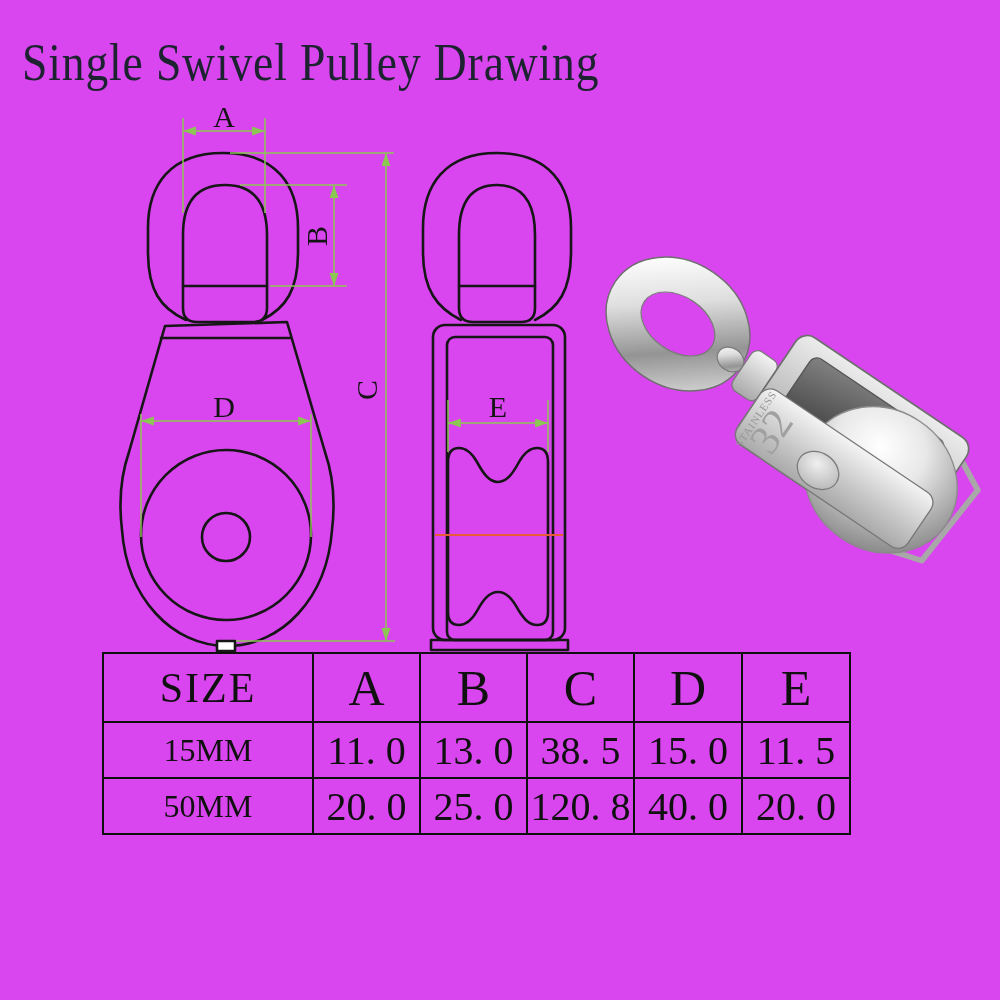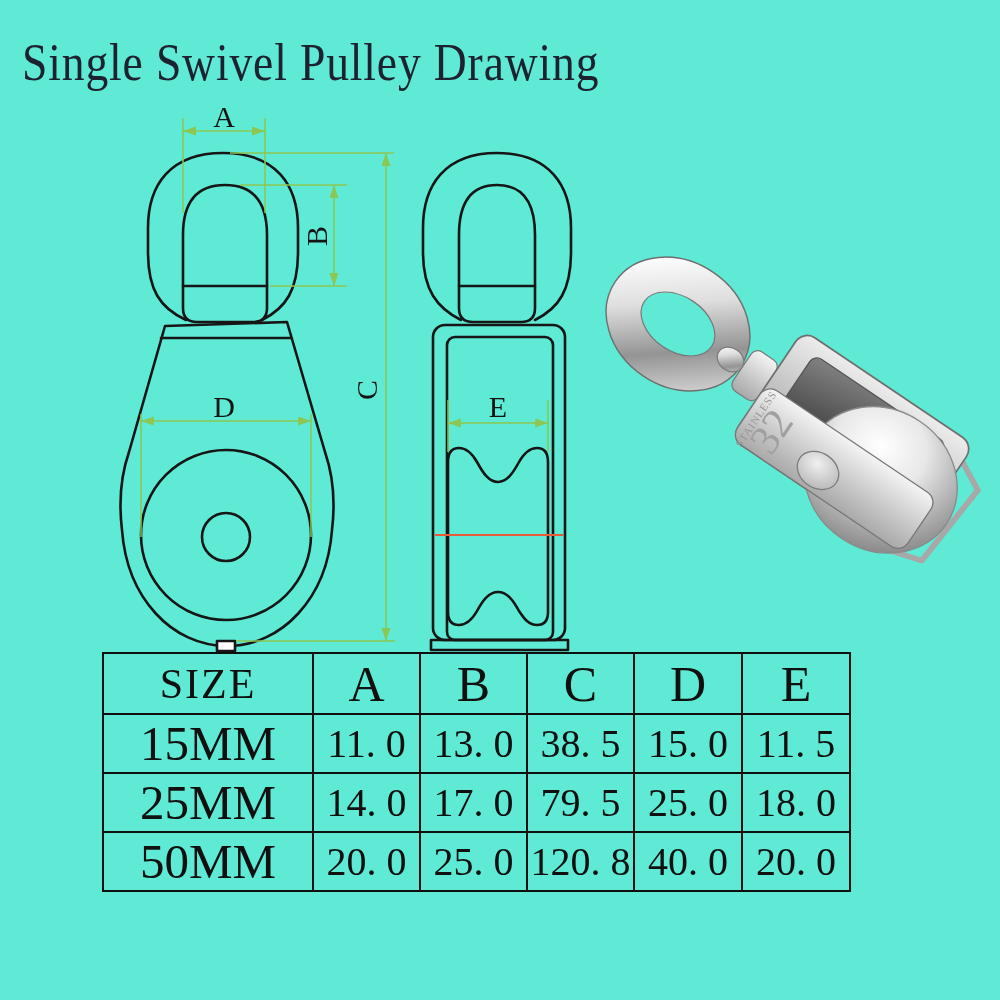--- a/index.html
+++ b/index.html
@@ -1,30 +1,30 @@
 <!DOCTYPE html>
 <html><head>
 <meta charset="utf-8">
 <style>
   html,body{margin:0;padding:0;background:#ffffff;}
-  .page{position:relative;width:1000px;height:1000px;background:#5eead4;overflow:hidden;
+  .page{position:relative;width:1000px;height:1000px;background:#d946ef;overflow:hidden;
         font-family:"Liberation Serif","DejaVu Serif",serif;}
   .page-title{position:absolute;left:22px;top:32px;font-size:53px;font-weight:500;
         color:#1d2230;white-space:nowrap;transform:scaleX(.86);transform-origin:left top;
         letter-spacing:1px;}
   .drawing-svg{position:absolute;left:0;top:0;}
   .spec-table{position:absolute;left:102px;top:652px;border-collapse:collapse;
         table-layout:fixed;color:#101010;}
   .spec-table th,.spec-table td{border:2.6px solid #0f0f0f;text-align:center;
         vertical-align:middle;padding:0;font-weight:normal;}
   .spec-table tr{height:56px;}
-  .spec-table tr.header-row{height:61px;}
+  .spec-table tr.header-row{height:69px;}
   .th-letter{font-size:50px;}
   .th-size{font-size:42px;letter-spacing:2px;}
-  .td-size{font-size:49px;}
+  .td-size{font-size:32px;}
   .td-num{font-size:40px;}
   svg text{font-family:"Liberation Serif","DejaVu Serif",serif;}
 </style>
 </head>
 <body>
 
 <div class="page">
 
   <div class="page-title">Single Swivel Pulley Drawing</div>
 
@@ -163,28 +163,20 @@
       </tr>
       <tr>
         <td class="td-size">15MM</td>
         <td class="td-num">11. 0</td>
         <td class="td-num">13. 0</td>
         <td class="td-num">38. 5</td>
         <td class="td-num">15. 0</td>
         <td class="td-num">11. 5</td>
       </tr>
       <tr>
-        <td class="td-size">25MM</td>
-        <td class="td-num">14. 0</td>
-        <td class="td-num">17. 0</td>
-        <td class="td-num">79. 5</td>
-        <td class="td-num">25. 0</td>
-        <td class="td-num">18. 0</td>
-      </tr>
-      <tr>
         <td class="td-size">50MM</td>
         <td class="td-num">20. 0</td>
         <td class="td-num">25. 0</td>
         <td class="td-num">120. 8</td>
         <td class="td-num">40. 0</td>
         <td class="td-num">20. 0</td>
       </tr>
     </tbody>
   </table>
 </div>

